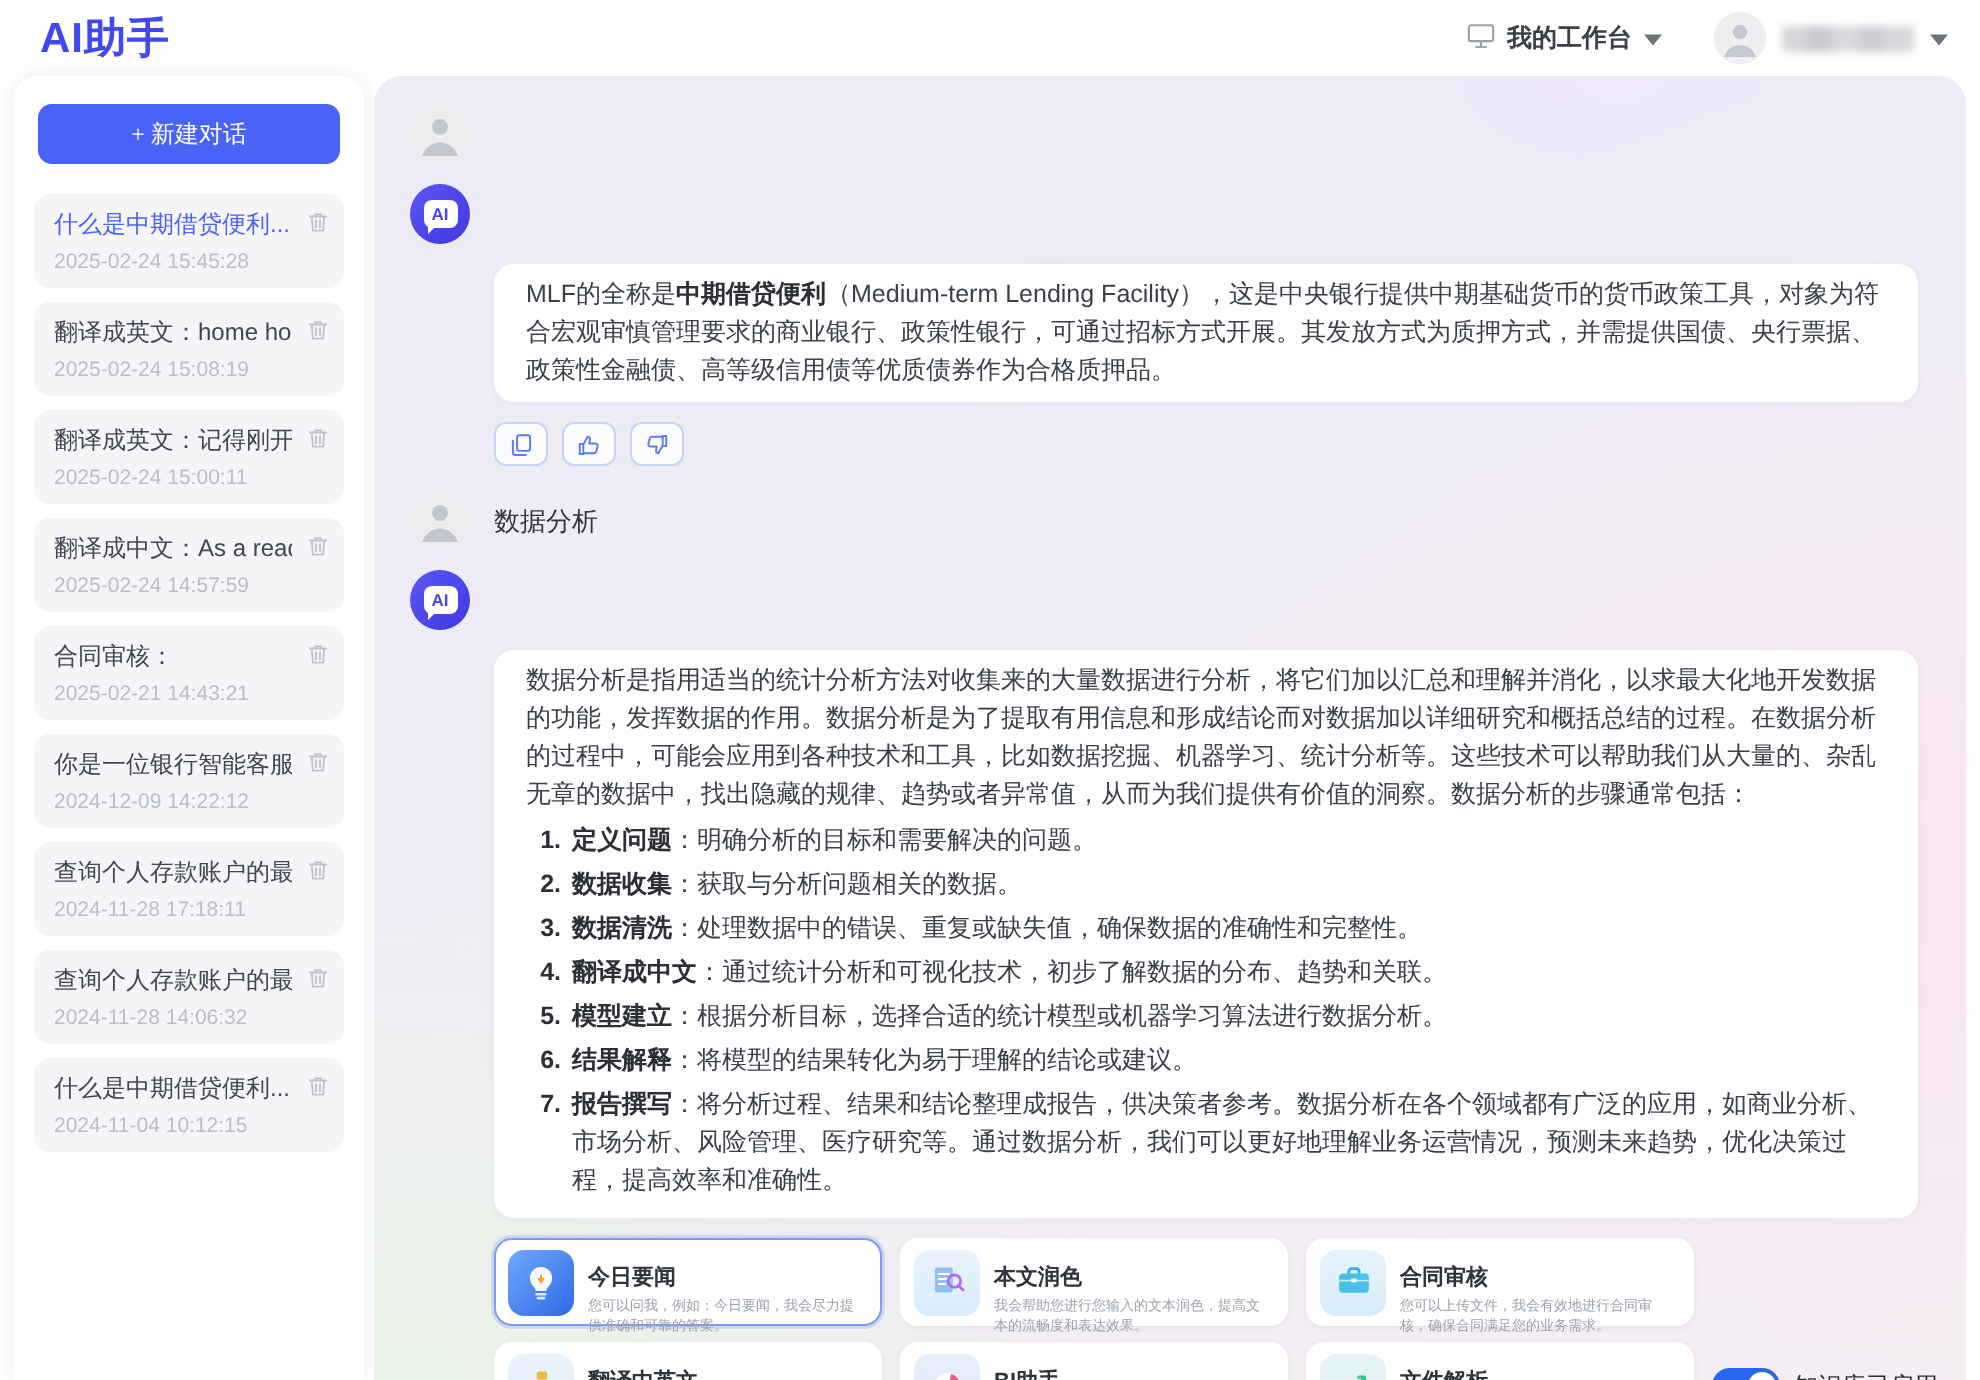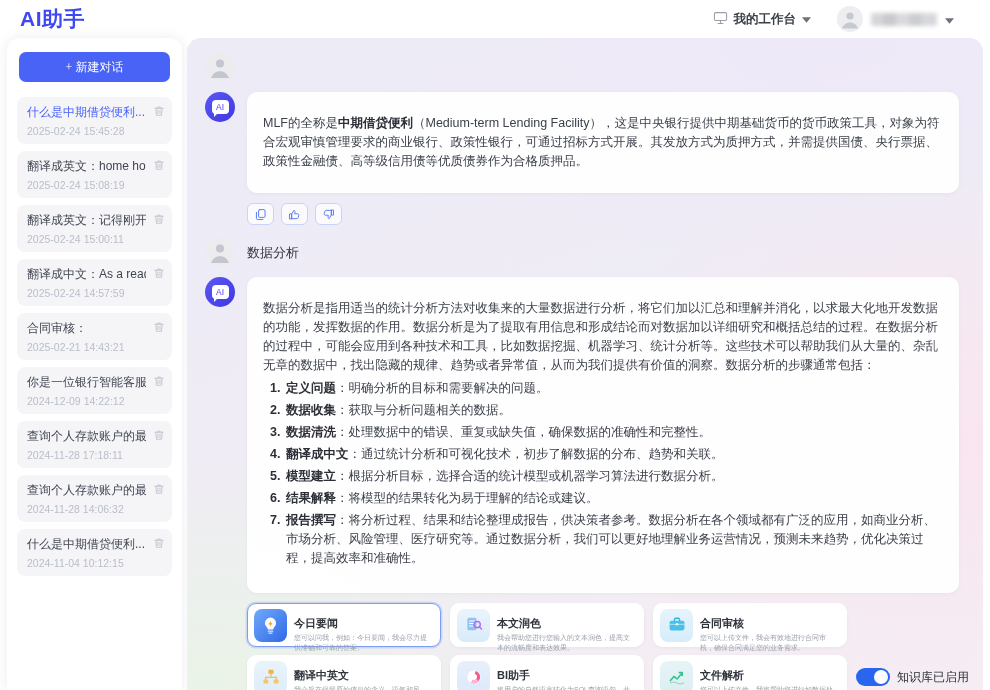--- a/index.html
+++ b/index.html
@@ -16,45 +16,45 @@
     font-size:12px; display:flex; align-items:center; justify-content:center; border:none; cursor:pointer; font-family:Liberation Serif, serif; }
   .conv-list { flex:1; overflow:hidden; padding:2px 0 6px; }
   .conv-item { margin:7px 10px; background:#f5f5f8; border-radius:8px; padding:7px 26px 7px 10px; position:relative; cursor:pointer; }
   .conv-title { font-size:12px; color:#404652; white-space:nowrap; overflow:hidden; display:block; }
   .conv-item.active .conv-title { color:#4a63f7; }
   .conv-time { font-size:10.5px; color:#b9bec8; margin-top:4px; display:block; }
   .trash { position:absolute; right:7px; top:8px; line-height:0; cursor:pointer; }
 
   
   .main { flex:1; display:flex; flex-direction:column; background:#fff; min-width:0; }
-  .topbar { height:38px; flex:none; display:flex; align-items:center; justify-content:flex-end; gap:26px; padding-right:36px; }
+  .topbar { height:38px; flex:none; display:flex; align-items:center; justify-content:flex-end; gap:26px; padding-right:16px; }
   .workspace { display:flex; align-items:center; gap:6px; font-size:12.5px; color:#3c4048; font-weight:700; cursor:pointer; }
   .user-menu { display:flex; align-items:center; gap:8px; cursor:pointer; }
   .avatar-sm { width:26px; height:26px; border-radius:50%; overflow:hidden; background:#efeff2; line-height:0; }
   .name-blur { width:66px; height:13px; border-radius:2px; filter:blur(2px);
     background:linear-gradient(90deg,#d6d6da 0 18%,#c9c9ce 18% 38%,#dadade 38% 58%,#cccdd2 58% 78%,#d8d8dc 78% 100%); }
 
   .chat-surface { flex:1; margin-right:7px; border-radius:14px 14px 0 0; overflow:hidden;
     padding:14px 24px 0 18px; display:flex; flex-direction:column;
     background:
       radial-gradient(620px 420px at 2% 100%, rgba(233,244,230,.95), rgba(233,244,230,0) 55%),
       radial-gradient(760px 460px at 100% 62%, rgba(250,228,239,.9), rgba(250,228,239,0) 58%),
       radial-gradient(700px 380px at 78% 0%, rgba(238,232,248,.9), rgba(238,232,248,0) 60%),
       linear-gradient(160deg,#ecebf6 0%,#efecf5 45%,#f5eef3 100%); }
 
   .msg-row { display:flex; gap:12px; margin-bottom:10px; }
   .msg-avatar { width:30px; height:30px; flex:none; border-radius:50%; overflow:hidden; line-height:0; }
   .ai-avatar { background:linear-gradient(135deg,#5a57f5,#4038e2); display:flex; align-items:center; justify-content:center; }
   .ai-badge { width:17px; height:14px; background:#fff; border-radius:4px; display:flex; align-items:center; justify-content:center;
-    font-size:8.5px; font-weight:400; color:#4a46ea; position:relative; }
+    font-size:8.5px; font-weight:700; color:#4a46ea; position:relative; }
   .ai-badge::after { content:""; position:absolute; left:2px; bottom:-3px; width:0; height:0;
     border:3px solid transparent; border-top-color:#fff; border-left-color:#fff; }
   .user-text { font-size:13px; color:#31343c; padding-top:7px; }
-  .ai-card { background:rgba(255,255,255,.94); border-radius:10px; padding:22px 16px; font-size:12.5px; line-height:1.52;
-    color:#3a3f48; flex:1; min-width:0; box-shadow:0 1px 4px rgba(120,120,160,.07); }
+  .ai-card { background:rgba(255,255,255,.94); border-radius:10px; padding:6px 16px; font-size:12.5px; line-height:1.52;
+    color:#3a3f48; flex:1; min-width:0; box-shadow:0 1px 4px rgba(120,120,160,.07);margin-top:40px; }
   .bold { font-weight:700; color:#2c2f36; }
 
   .actions { display:flex; gap:7px; margin:0 0 12px 42px; }
   .action-btn { width:27px; height:22px; border:1px solid #c7d4f8; border-radius:6px; background:rgba(255,255,255,.78);
     display:flex; align-items:center; justify-content:center; cursor:pointer; line-height:0; }
 
   .steps { margin-top:4px; padding-left:21px; }
   .steps li { margin:3px 0; padding-left:2px; }
   .steps li::marker { font-weight:700; color:#2c2f36; }
   .step-term { font-weight:700; color:#2c2f36; }

